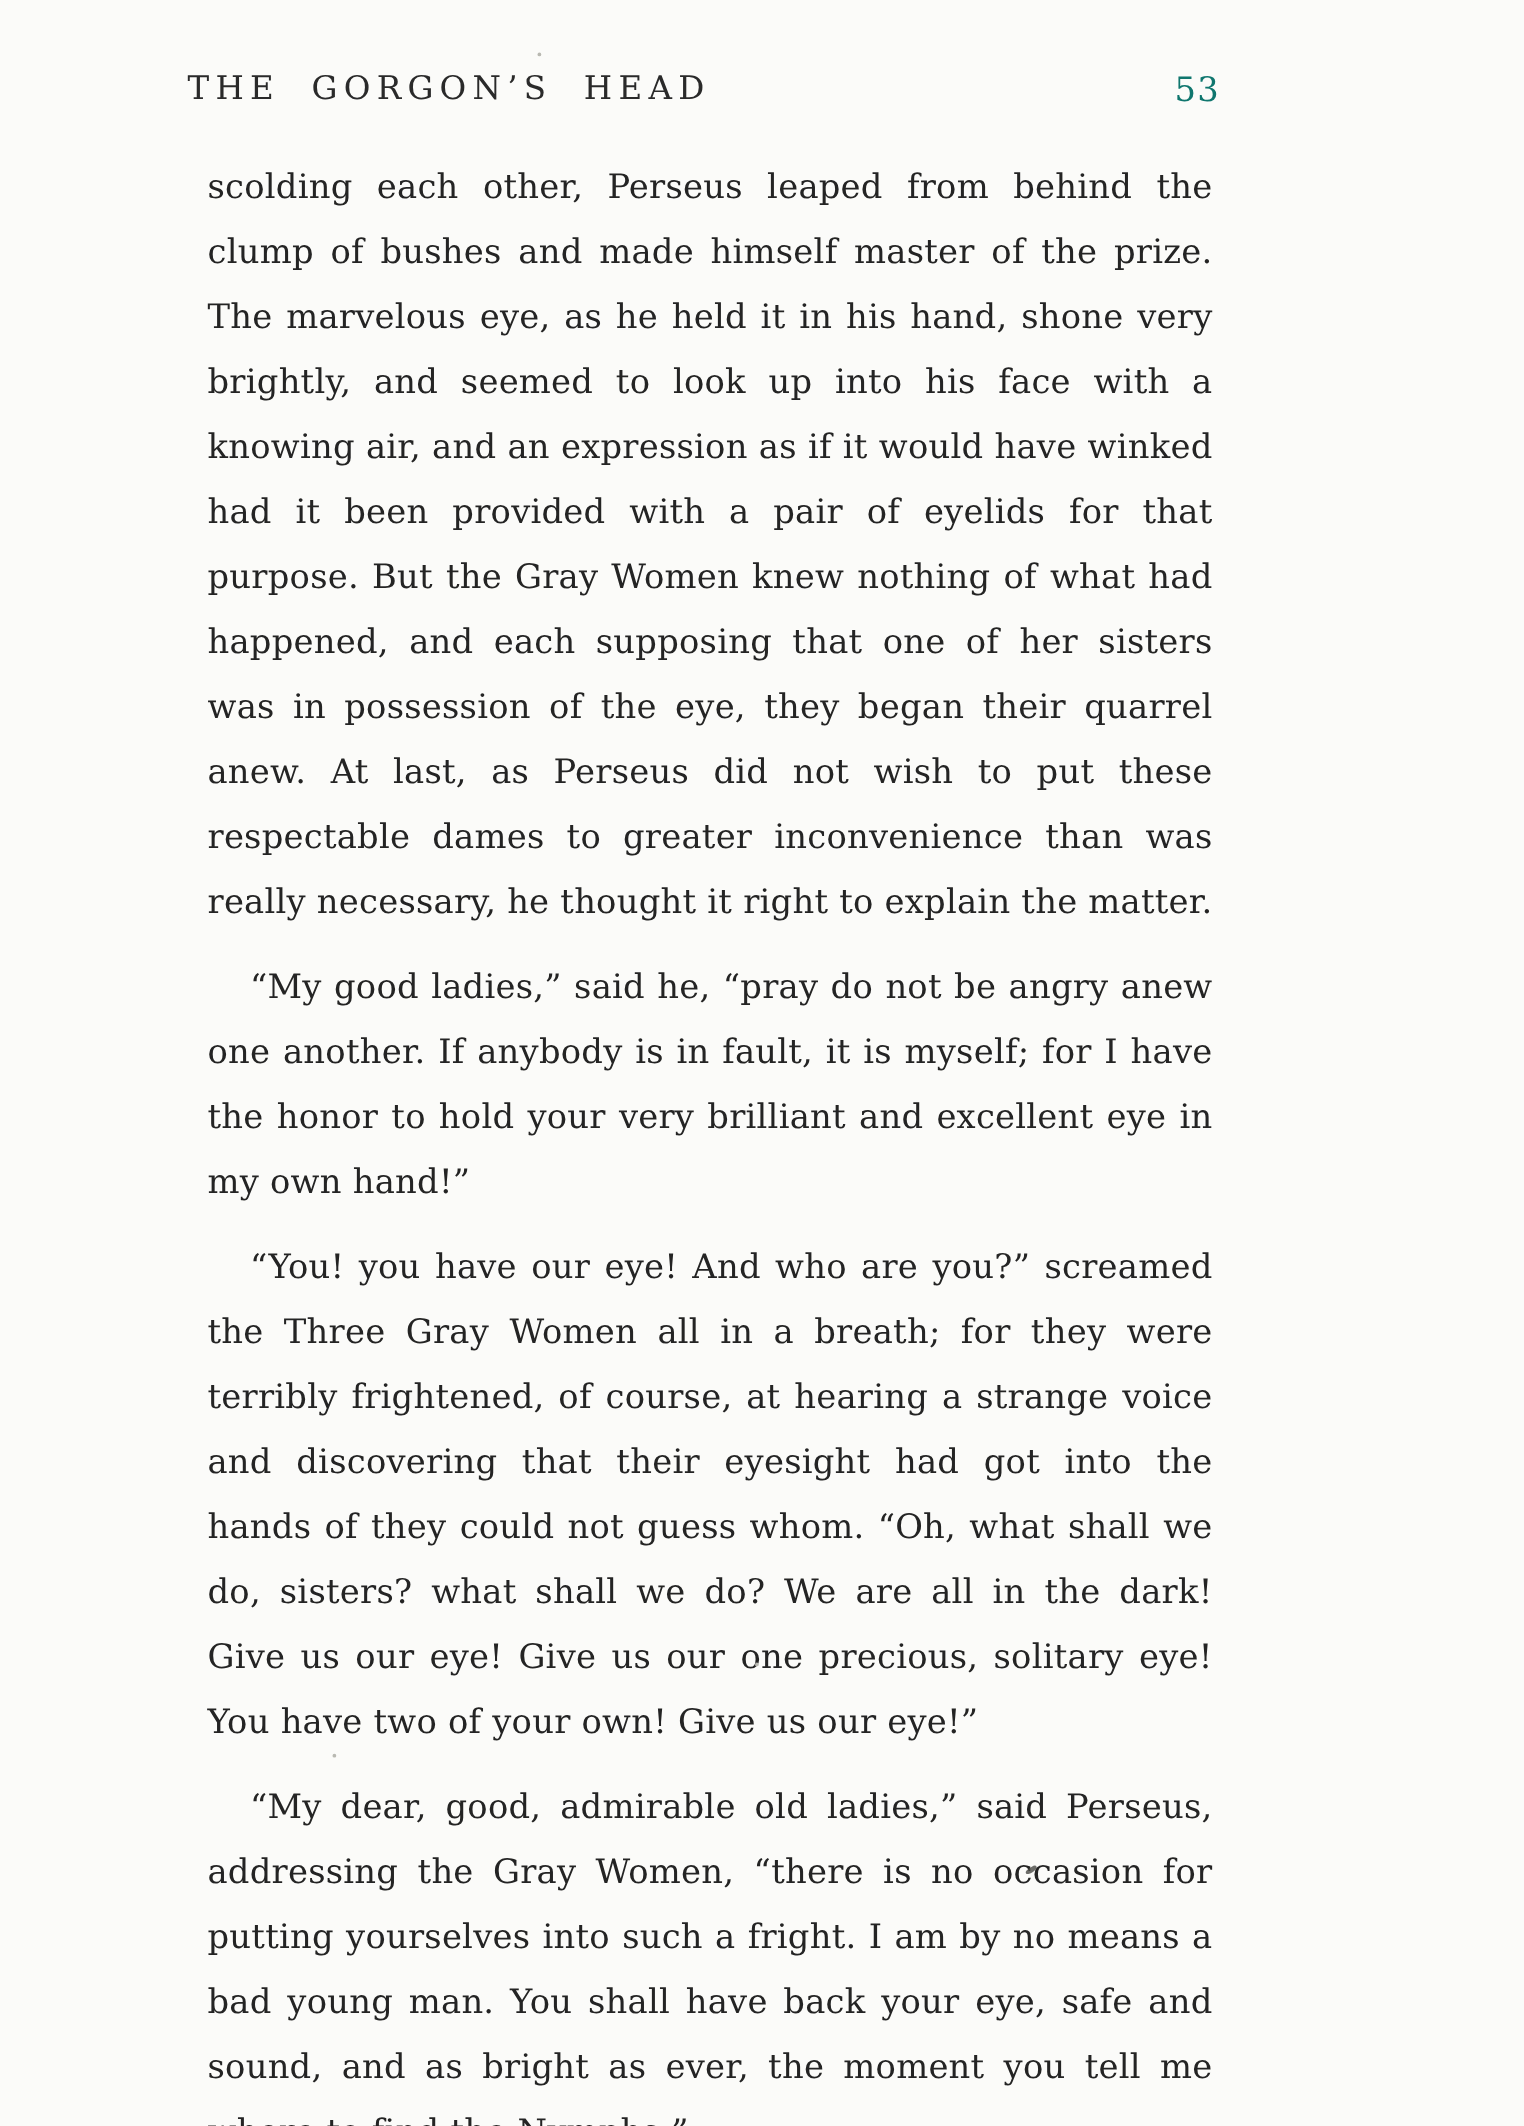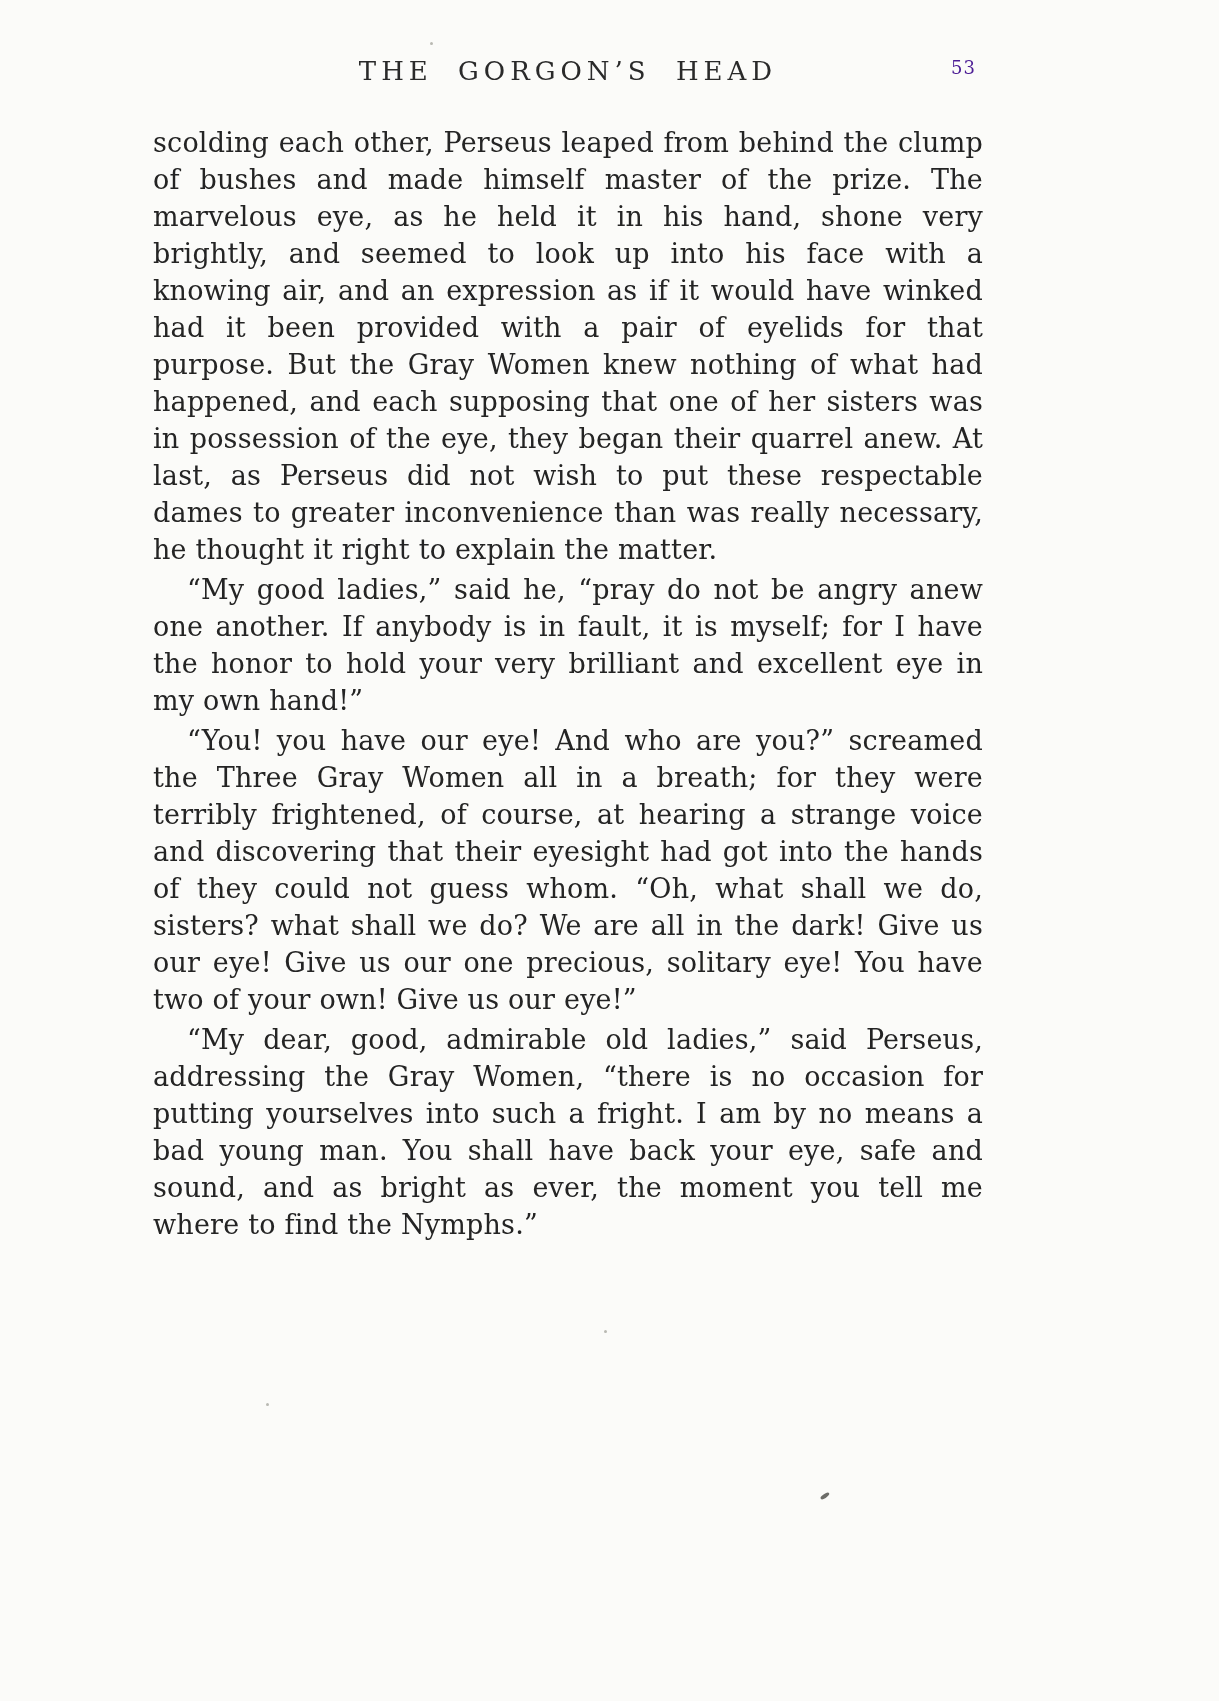--- a/index.html
+++ b/index.html
@@ -22,38 +22,37 @@
     left: 150px;
     top: 56px;
     width: 836px;
   }
   .running-head {
     position: relative;
     height: 42px;
     margin-bottom: 26px;
   }
   .running-title {
-    text-align: center;
     font-size: 26px;
     letter-spacing: 5px;
     word-spacing: 12px;
     color: #2a2a2a;
   }
   .page-number {
     position: absolute;
     right: 10px;
     top: 1px;
-    font-size: 18px;
+    font-size: 27px;
     letter-spacing: 1px;
-    color: #4c1d95;
+    color: #0f766e;
   }
   .body-text p {
-    margin: 3px;
+    margin: 16px;
     font-size: 27px;
-    line-height: 37px;
+    line-height: 52px;
     text-align: justify;
     letter-spacing: 0.2px;
   }
   .body-text p.indent {
     text-indent: 34px;
   }
   .scan-speck {
     position: absolute;
     left: 820px;
     top: 1494px;

